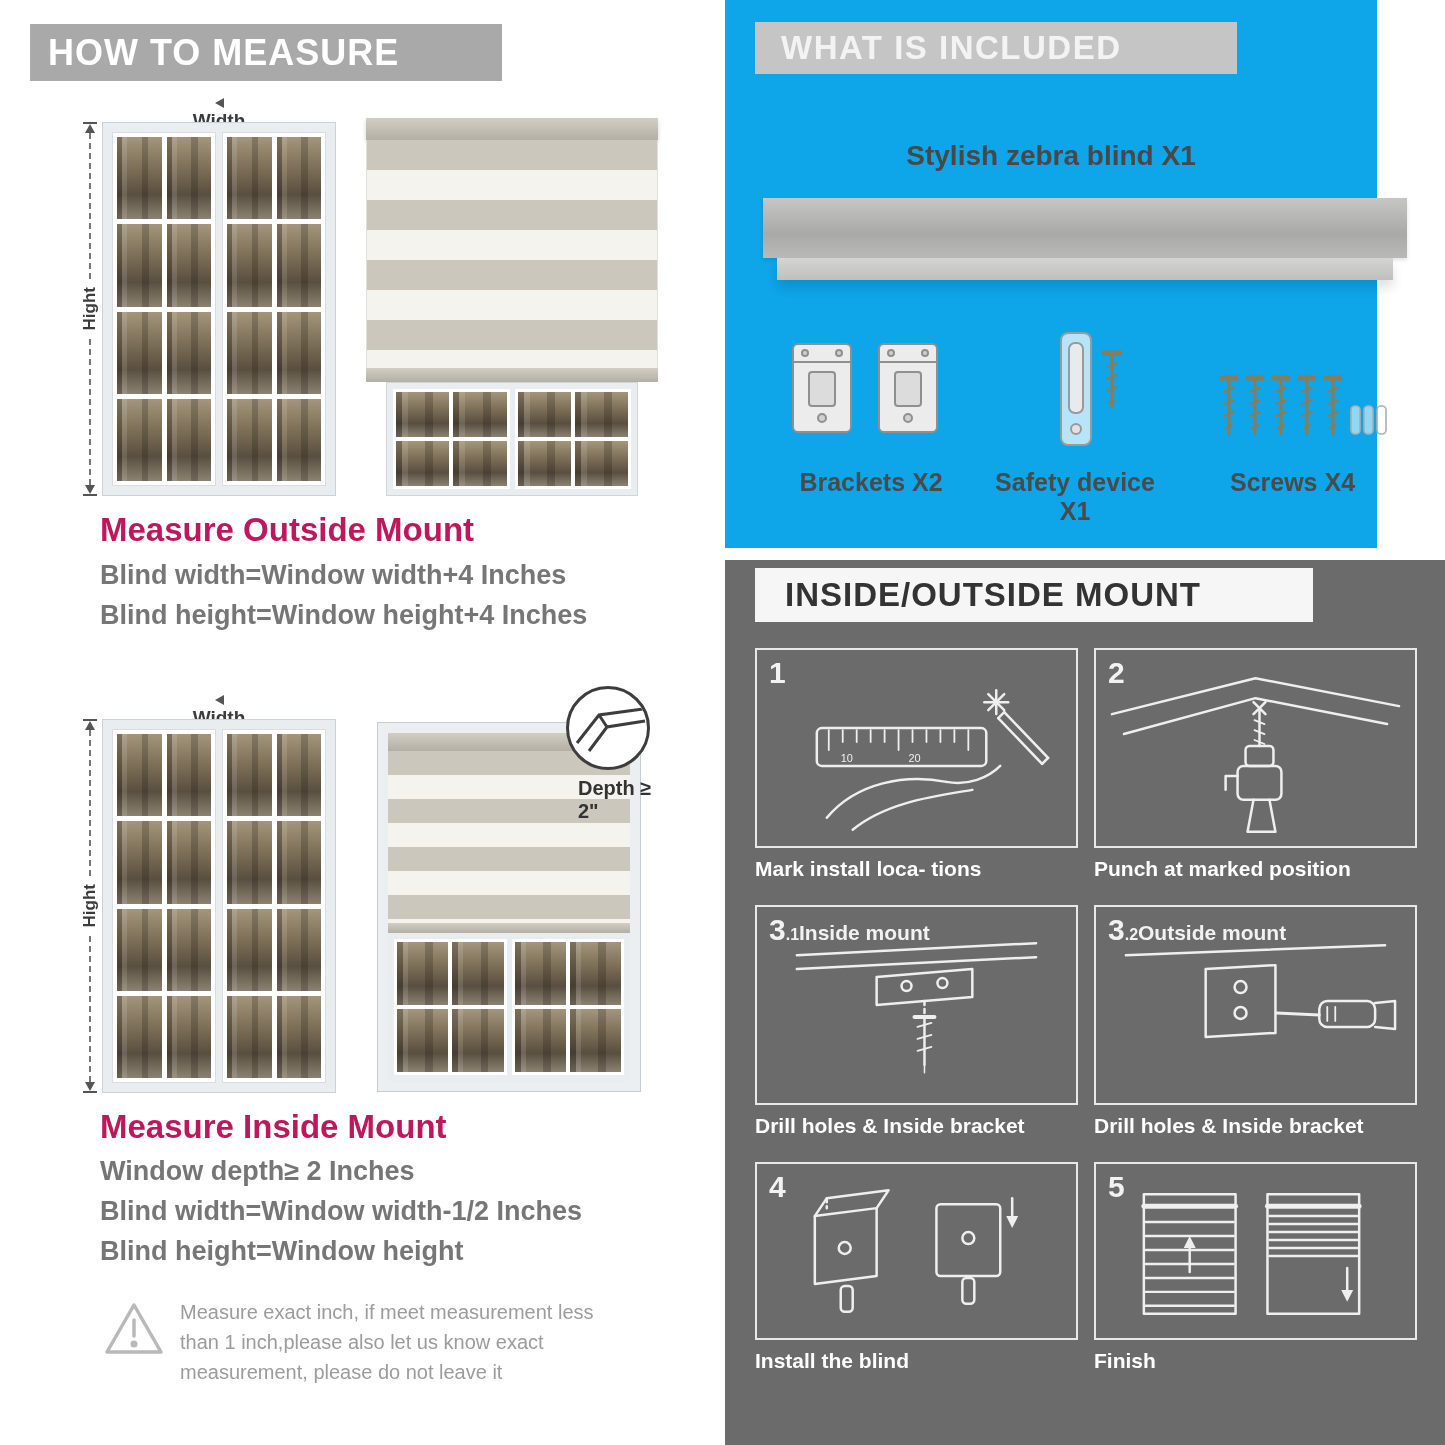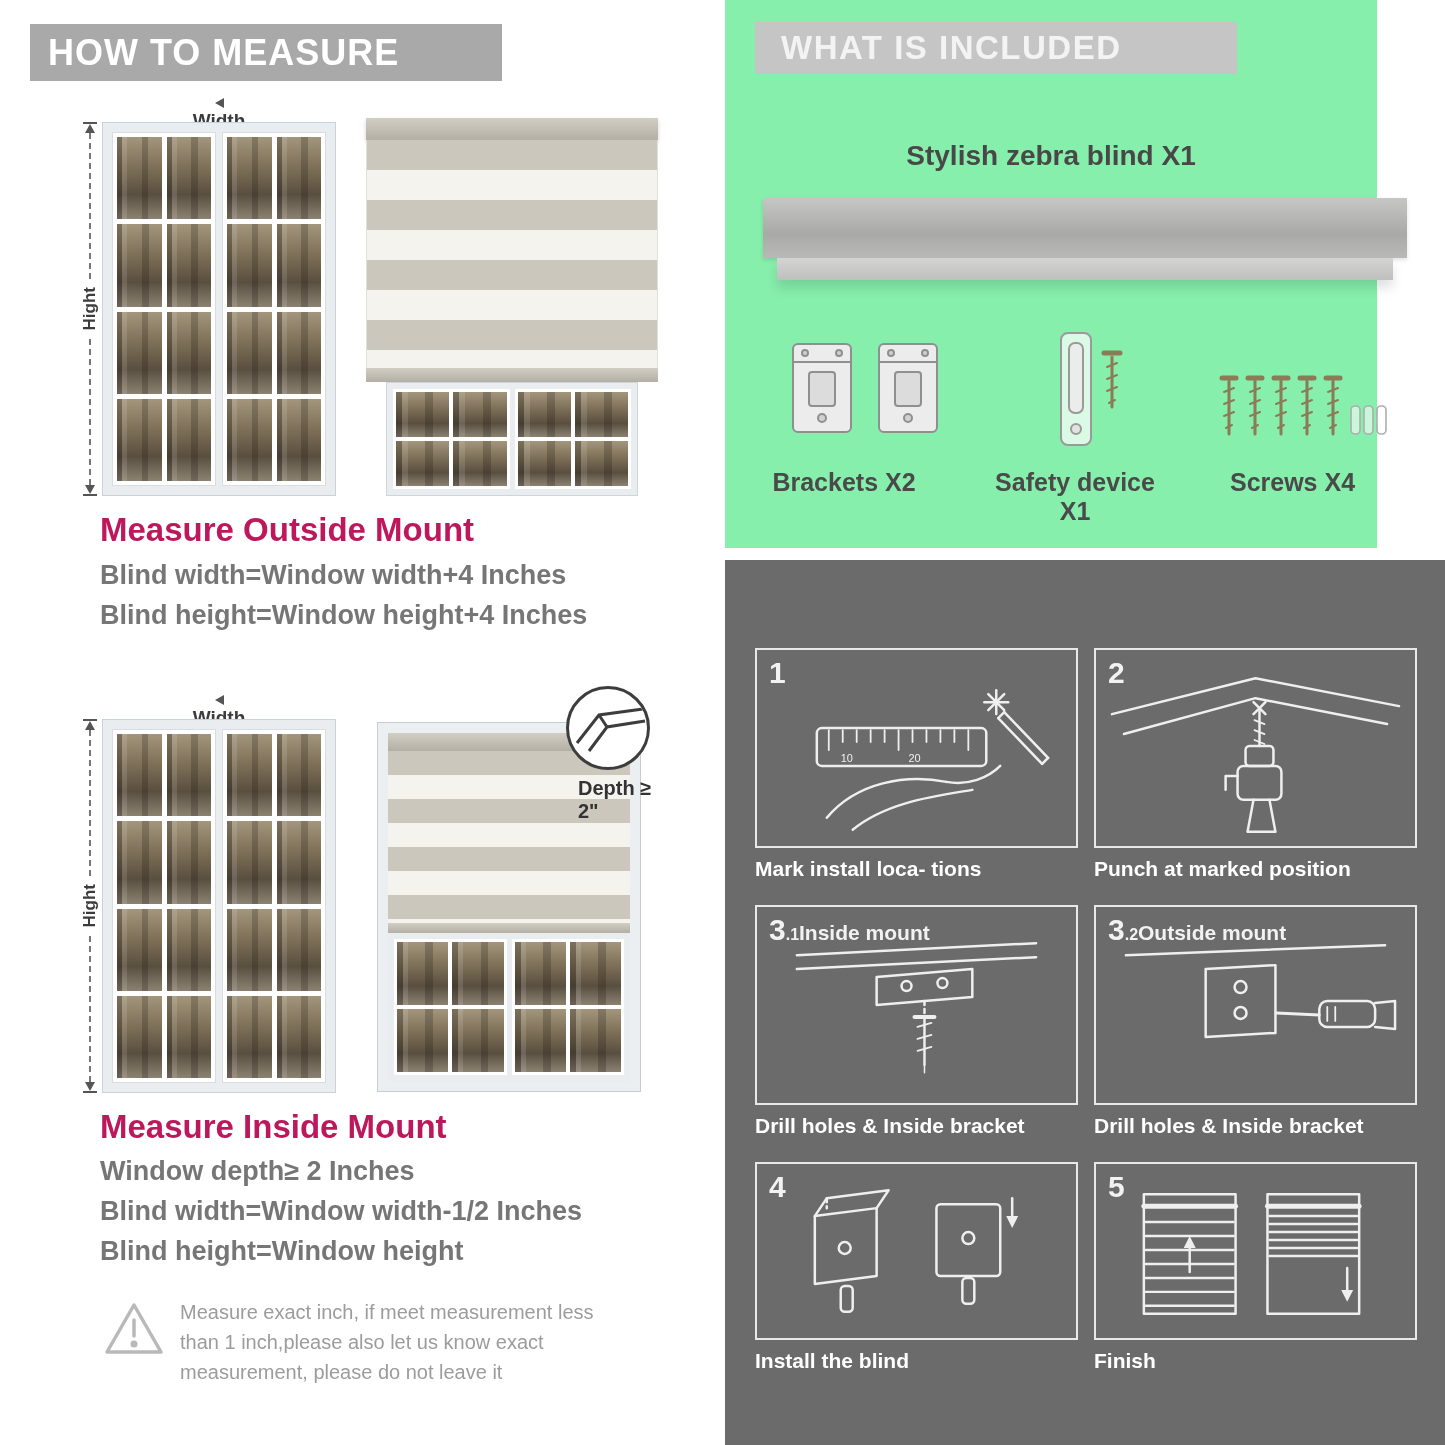--- a/index.html
+++ b/index.html
@@ -62,35 +62,35 @@
   .h-out { top:511px; }
   .h-in { top:1108px; }
   .bodyline { position:absolute; left:100px; font-size:27px; font-weight:bold; color:#767676; }
   .lo1 { top:560px; } .lo2 { top:600px; }
   .li1 { top:1156px; } .li2 { top:1196px; } .li3 { top:1236px; }
 
   .warn-icon { position:absolute; left:103px; top:1300px; }
   .warn-text { position:absolute; left:180px; top:1297px; width:448px; font-size:20px; color:#9c9c9c; line-height:1.5; }
 
   
-  .included { position:absolute; left:725px; top:0; width:652px; height:548px; background:#86efac; }
+  .included { position:absolute; left:725px; top:0; width:652px; height:548px; background:#0ea5e9; }
   .banner-incl { position:absolute; left:30px; top:22px; width:482px; height:52px; background:#c5c5c5;
     color:#f3f3f3; font-size:33px; font-weight:bold; letter-spacing:1.5px; line-height:52px; padding-left:26px; }
   .product-title { position:absolute; left:0; top:140px; width:100%; text-align:center;
     font-size:28px; font-weight:bold; color:#484848; }
   .headrail { position:absolute; left:38px; top:198px; width:644px; height:60px;
     background:linear-gradient(180deg,#c6c6c4 0%,#a9a9a7 60%,#b9b9b7 100%); box-shadow:0 2px 4px rgba(0,0,0,.12); }
   .headrail-lip { position:absolute; left:52px; top:258px; width:616px; height:22px;
     background:linear-gradient(180deg,#d4d4d2,#bfbfbd); box-shadow:0 8px 12px rgba(0,0,0,.12); }
   .hw { position:absolute; }
   .hw.brackets { left:58px; top:330px; }
   .hw.safety { left:318px; top:325px; }
   .hw.screws { left:492px; top:372px; }
   .hw-label { position:absolute; top:468px; font-size:25px; font-weight:bold; color:#4a4a4a; text-align:center; }
-  .hwl-1 { left:24px; width:190px; }
+  .hwl-1 { left:51px; width:190px; }
   .hwl-2 { left:255px; width:190px; }
   .hwl-3 { left:470px; width:195px; }
 
   
   .dark { position:absolute; left:725px; top:560px; width:720px; height:885px; background:#6b6b6b; }
   .banner-mount { position:absolute; left:30px; top:8px; width:558px; height:54px; background:#f6f6f6;
     color:#333; font-size:33px; font-weight:bold; letter-spacing:1px; line-height:54px; padding-left:30px; }
   .steps { position:absolute; left:30px; top:88px; width:662px; display:grid;
     grid-template-columns:1fr 1fr; column-gap:16px; row-gap:22px; }
   .panel { position:relative; border:2px solid #e8e8e8; height:200px; }
@@ -373,20 +373,23 @@
         </g>
       </svg>
     </div>
 
     <div class="hw-label hwl-1">Brackets X2</div>
     <div class="hw-label hwl-2">Safety device X1</div>
     <div class="hw-label hwl-3">Screws X4</div>
   </section>
 
   <section class="dark">
+    <div class="banner-mount">
+      <span>INSIDE/OUTSIDE MOUNT</span>
+    </div>
 
     <div class="steps">
 
       <div class="step">
         <div class="panel">
           <div class="step-head"><span class="step-num">1</span><span class="step-sub"></span><span class="step-title"></span></div>
           <svg viewBox="0 0 320 196">
             <g class="lineart">
               <rect x="60" y="78" width="170" height="38" rx="5"></rect>
               <g class="lineart-thin">

